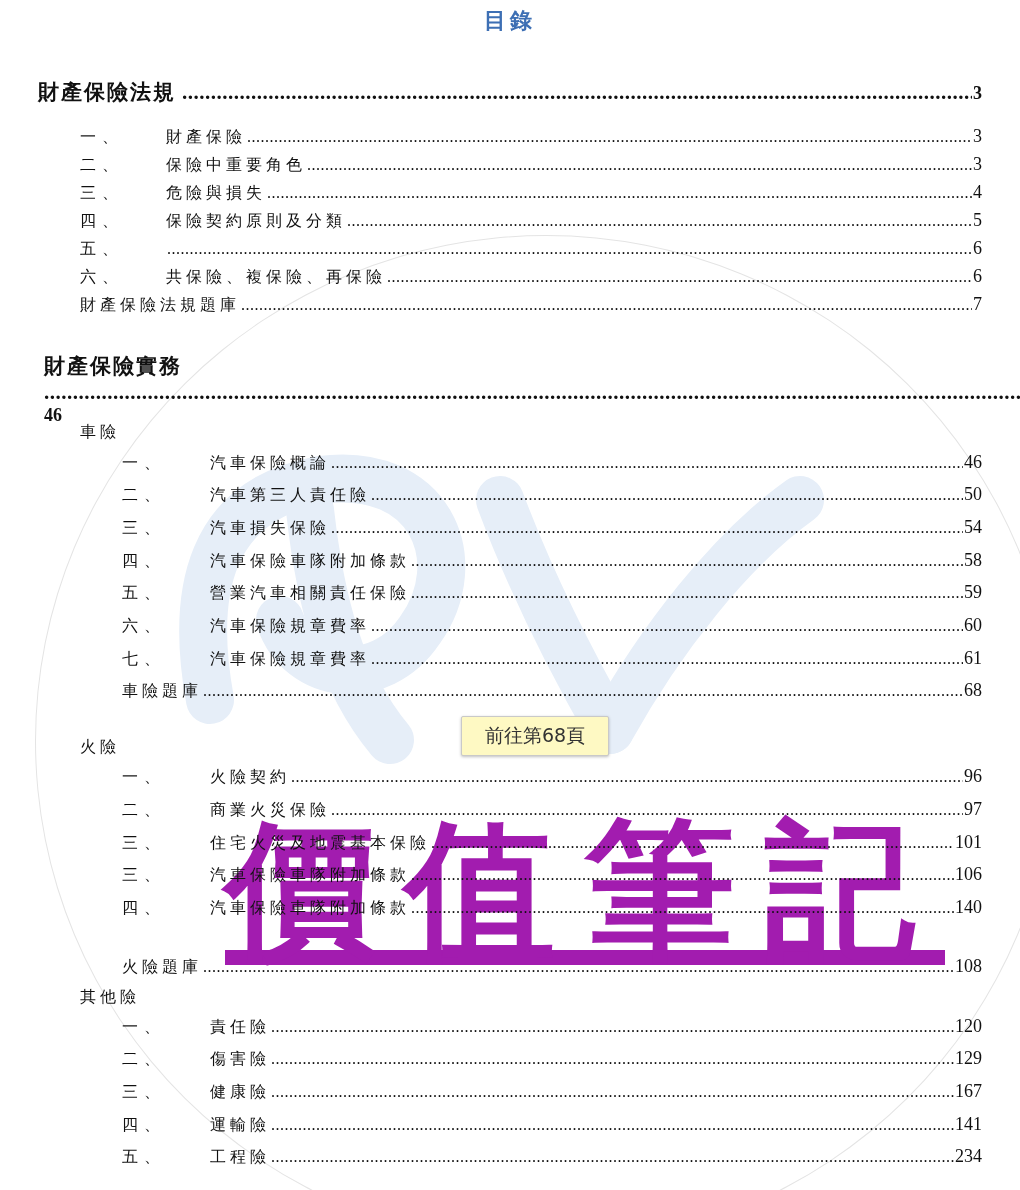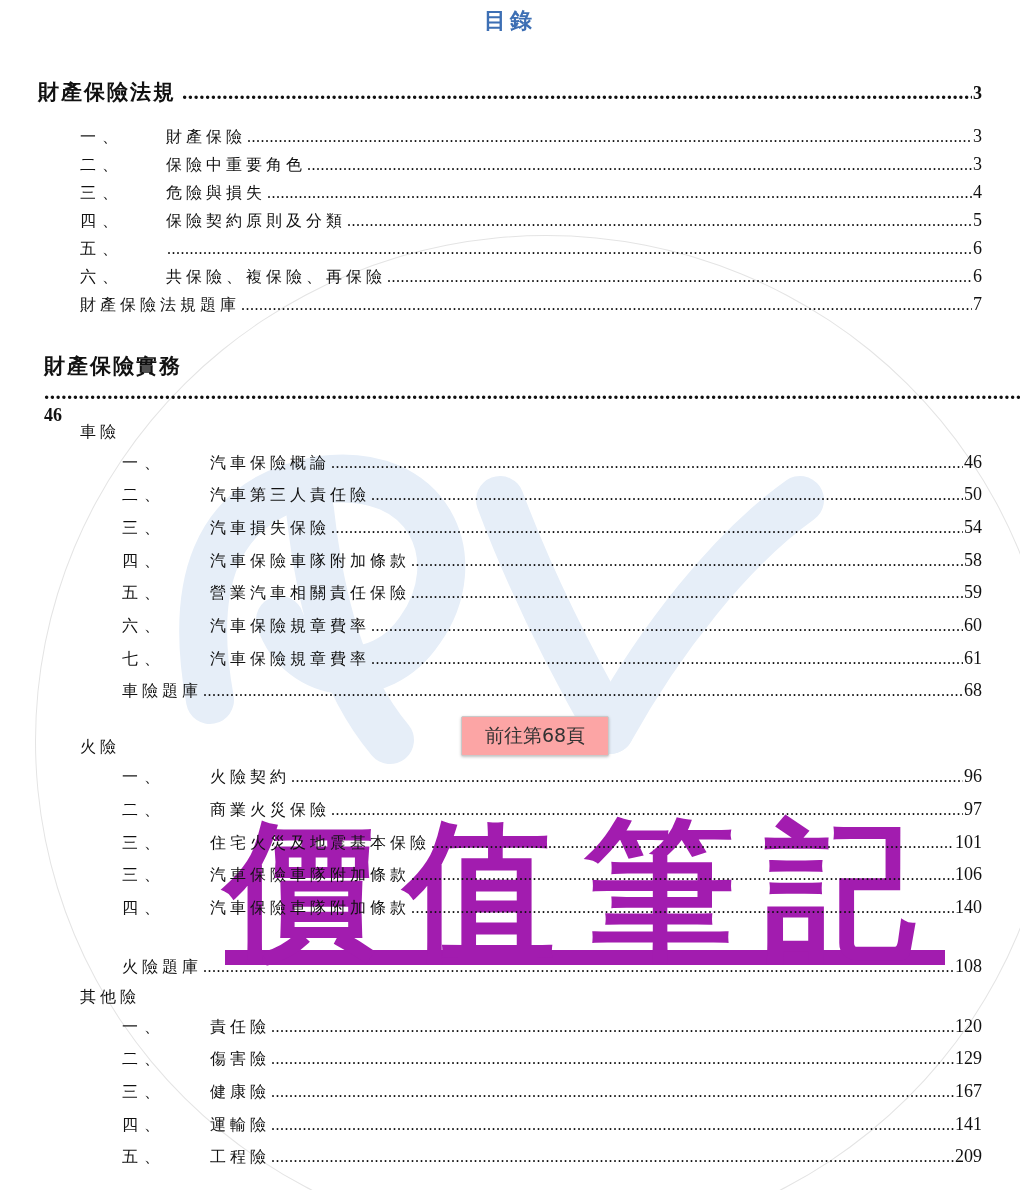--- a/index.html
+++ b/index.html
@@ -40,21 +40,21 @@
   .row .page { font-family: "Liberation Serif", serif; font-size: 18px; }
   .level-0 { font-size: 21px; font-weight: bold; }
   .level-0 .label { letter-spacing: 2px; }
   .level-1, .level-2 { font-size: 16px; }
   .section-heading {
     position: absolute; font-size: 16px; letter-spacing: 4px;
   }
   .goto-button {
     position: absolute; left: 461px; top: 716px; width: 148px; height: 40px;
     box-sizing: border-box; border: 1px solid #c9c9c9; border-radius: 2px;
-    background: #fca5a5; box-shadow: 0 1px 3px rgba(0,0,0,0.25);
+    background: #fef9c3; box-shadow: 0 1px 3px rgba(0,0,0,0.25);
     font-family: "DejaVu Sans", sans-serif; font-size: 19px; color: #333;
     display: flex; align-items: center; justify-content: center; z-index: 2;
     cursor: pointer;
   }
 </style>
 </head>
 <body>
 
 <div class="watermark-layer">
   <div class="wm-circle"></div>
@@ -237,17 +237,17 @@
   <a class="row level-2" style="left:122px; top:1114px;">
     <span class="num" style="width:88px;">四、</span>
     <span class="label">運輸險</span>
     <span class="dots"></span>
     <span class="page">141</span>
   </a>
   <a class="row level-2" style="left:122px; top:1146px;">
     <span class="num" style="width:88px;">五、</span>
     <span class="label">工程險</span>
     <span class="dots"></span>
-    <span class="page">209</span>
+    <span class="page">234</span>
   </a>
 </div>
 
 <div class="goto-button">前往第68頁</div>
 
 </body></html>

